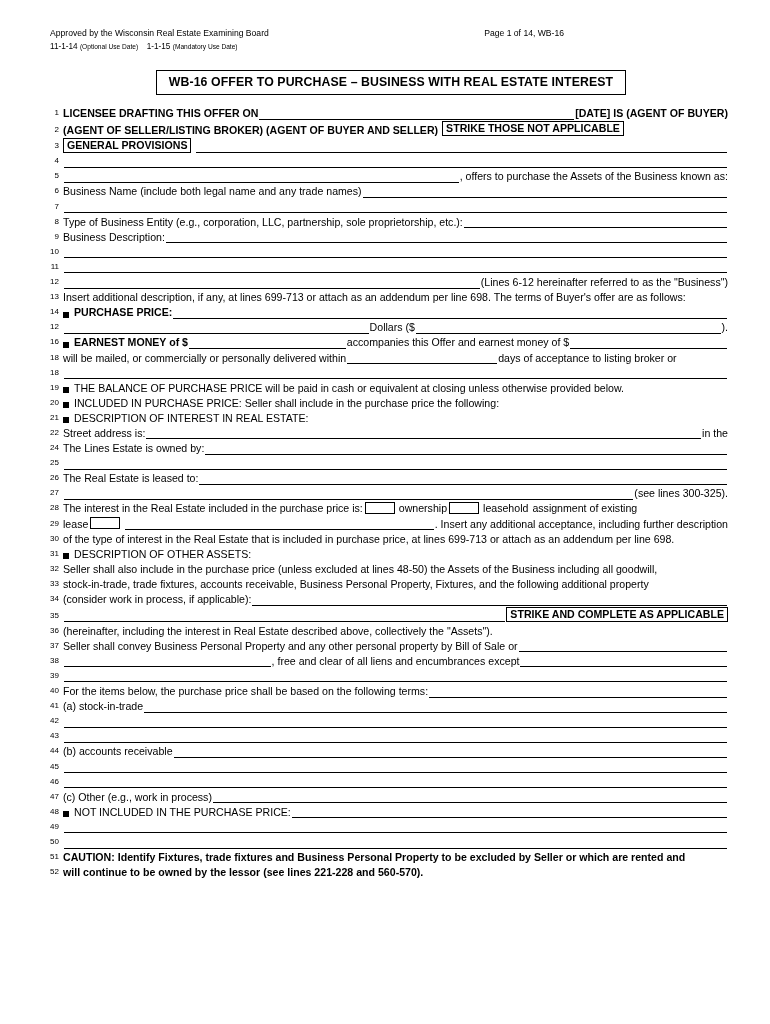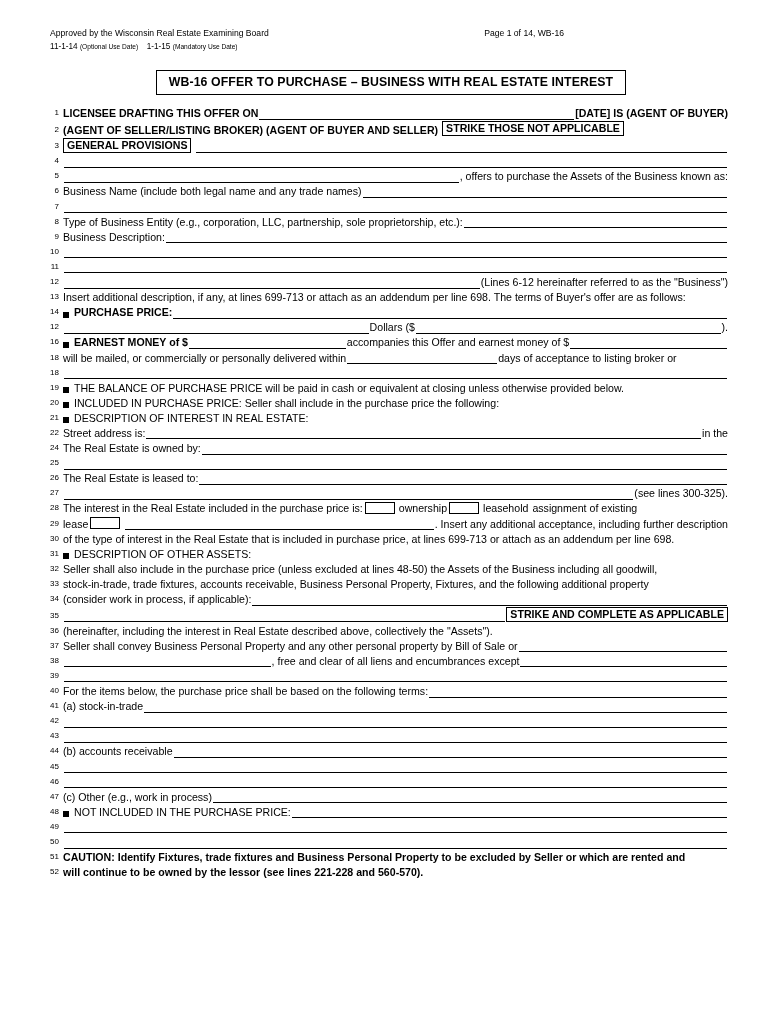--- a/index.html
+++ b/index.html
@@ -331,21 +331,21 @@
         <span class="t">Street address is:</span>
         <span class="rule"></span>
         <span class="t">in the</span>
       </div>
     </div>
 
 
     <div class="ln">
       <div class="num">24</div>
       <div class="txt">
-        <span class="t">The Real Estate is owned by:</span>
+        <span class="t">The Lines Estate is owned by:</span>
         <span class="rule"></span>
       </div>
     </div>
 
     <div class="ln">
       <div class="num">25</div>
       <div class="txt">
           <span class="rule"></span>
         </div>
     </div>

